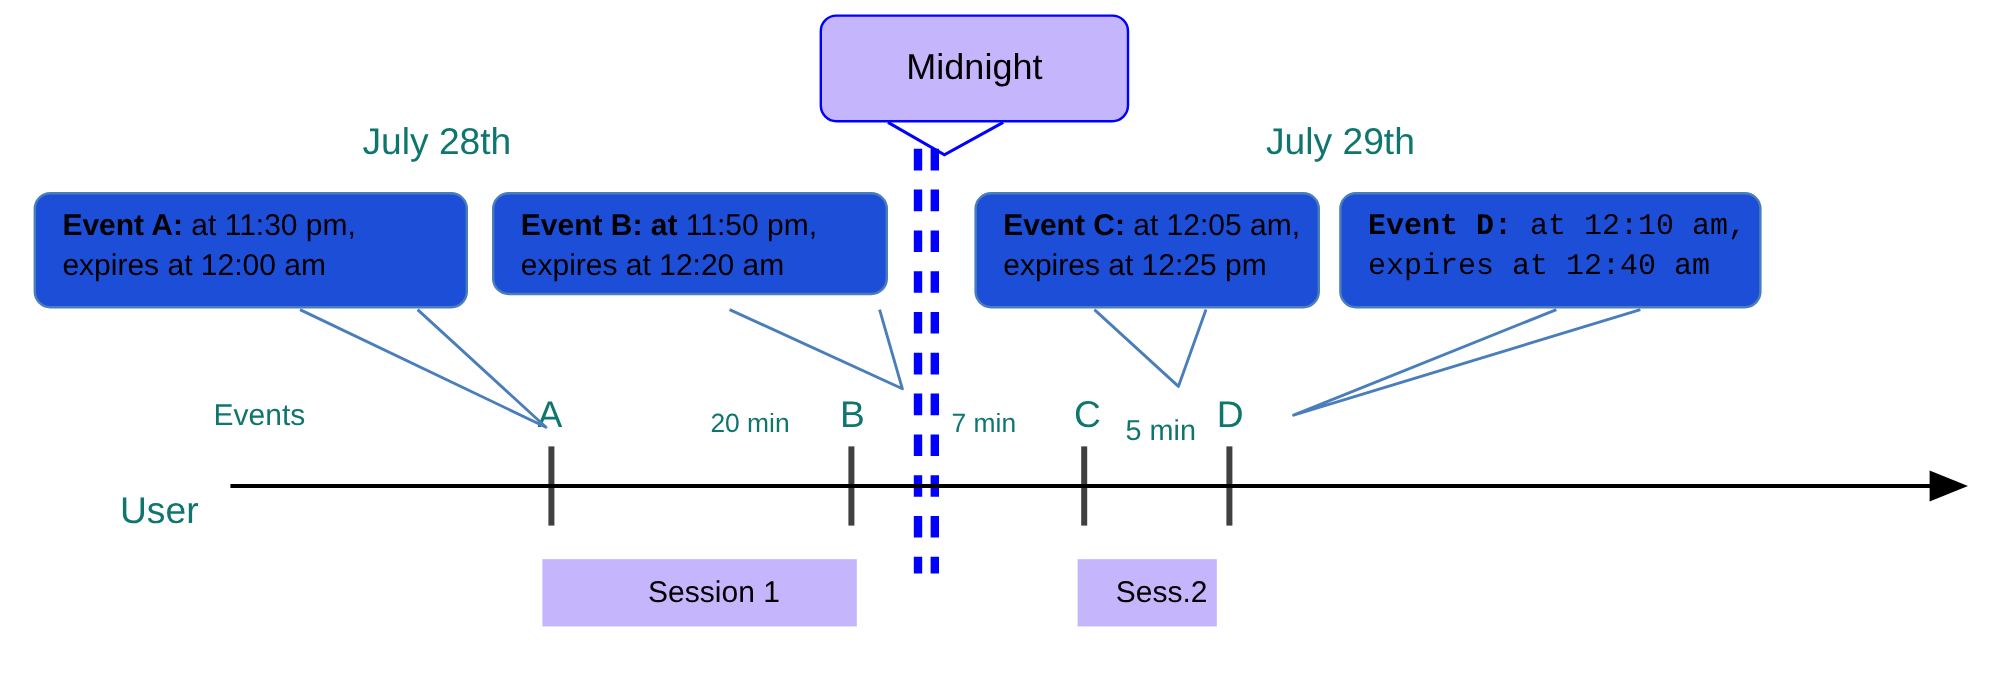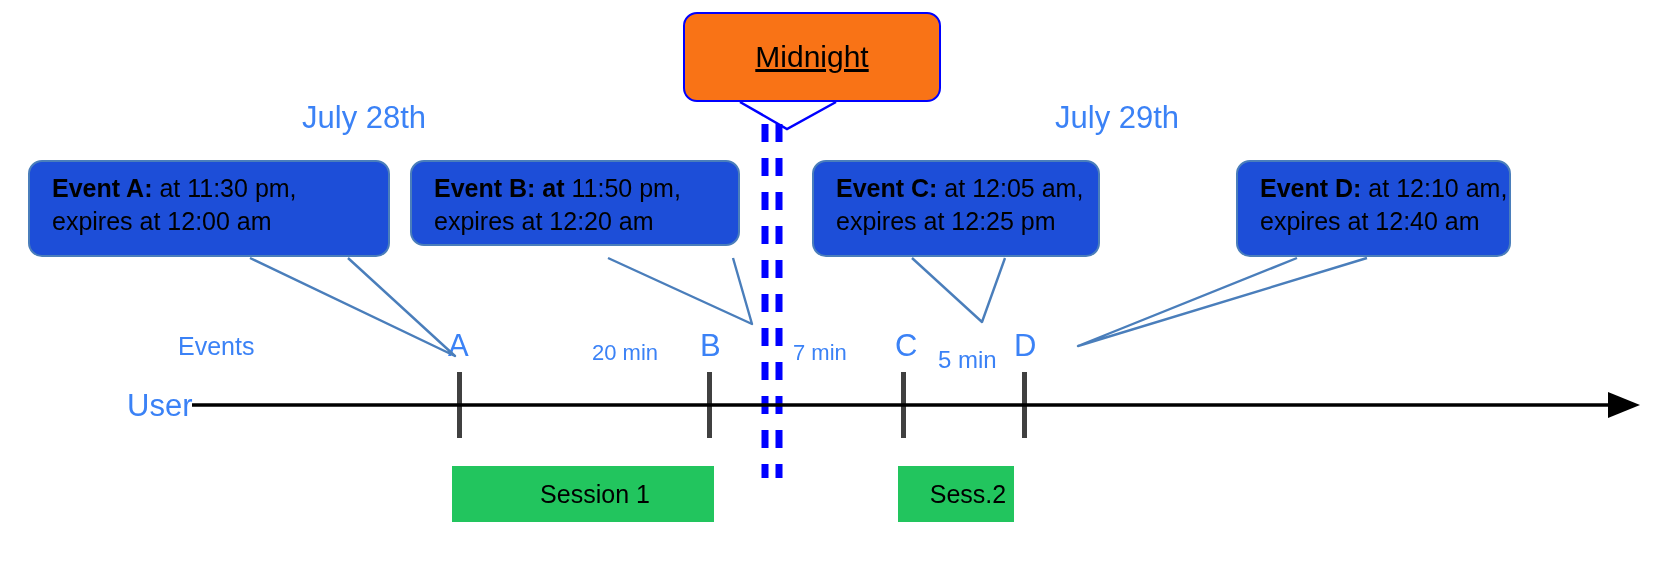--- a/index.html
+++ b/index.html
@@ -32,56 +32,55 @@
     color: #000000;
     padding: 10px 14px 10px 22px;
     z-index: 6;
   }
   .callout .ln { display: block; white-space: nowrap; }
   .callout b { font-weight: bold; }
 
   .callout-midnight {
     position: absolute;
     box-sizing: border-box;
-    background: #f97316;
+    background: #c4b5fd;
     border: 2.5px solid #0000FF;
     border-radius: 14px;
     font-size: 30px;
     color: #000000;
     display: flex;
     align-items: center;
     justify-content: center;
     z-index: 7;
-    text-decoration: underline;
   }
 
   
   .lbl {
     position: absolute;
     white-space: nowrap;
-    color: #3b82f6;
+    color: #0f766e;
   }
   .day-label   { font-size: 31px; }
   .axis-name   { font-size: 31px; }
   .row-name    { font-size: 25px; }
   .evt-letter  { font-size: 31px; }
   .gap-label   { font-size: 22px; }
   .gap-label-sm{ font-size: 24px; }
 
   
   .tick {
     position: absolute;
     width: 5px;
     background: #404040;
     z-index: 3;
   }
   .session-box {
     position: absolute;
     box-sizing: border-box;
-    background: #22c55e;
+    background: #c4b5fd;
     display: flex;
     align-items: center;
     justify-content: center;
     font-size: 25px;
     color: #000000;
     z-index: 2;
     padding-left: 24px;
   }
 
   svg.overlay {
@@ -121,27 +120,27 @@
   <div class="callout" style="left:410px; top:160px; width:330px; height:86px;">
     <span class="ln"><b>Event B: at</b><span> 11:50 pm,</span></span>
     <span class="ln">expires at 12:20 am</span>
   </div>
 
   <div class="callout" style="left:812px; top:160px; width:288px; height:97px;">
     <span class="ln"><b>Event C:</b><span> at 12:05 am,</span></span>
     <span class="ln">expires at 12:25 pm</span>
   </div>
 
-  <div class="callout" style="left:1236px; top:160px; width:275px; height:97px;">
+  <div class="callout" style="left:1116px; top:160px; width:352px; height:97px;font-family:Liberation Mono, monospace;">
     <span class="ln"><b>Event D:</b><span>  at 12:10 am,</span></span>
     <span class="ln">expires at 12:40 am</span>
   </div>
 
   <div class="lbl row-name" style="left:178px; top:332px;">Events</div>
-  <div class="lbl axis-name" style="left:100px; top:388px;margin-left:27px;">User</div>
+  <div class="lbl axis-name" style="left:100px; top:408px;">User</div>
 
   <div class="lbl evt-letter" style="left:448px; top:328px;">A</div>
   <div class="lbl evt-letter" style="left:700px; top:328px;">B</div>
   <div class="lbl evt-letter" style="left:895px; top:328px;">C</div>
   <div class="lbl evt-letter" style="left:1014px; top:328px;">D</div>
 
   <div class="lbl gap-label" style="left:592px; top:340px;">20 min</div>
   <div class="lbl gap-label" style="left:793px; top:340px;">7 min</div>
   <div class="lbl gap-label-sm" style="left:938px; top:346px;">5 min</div>
 

